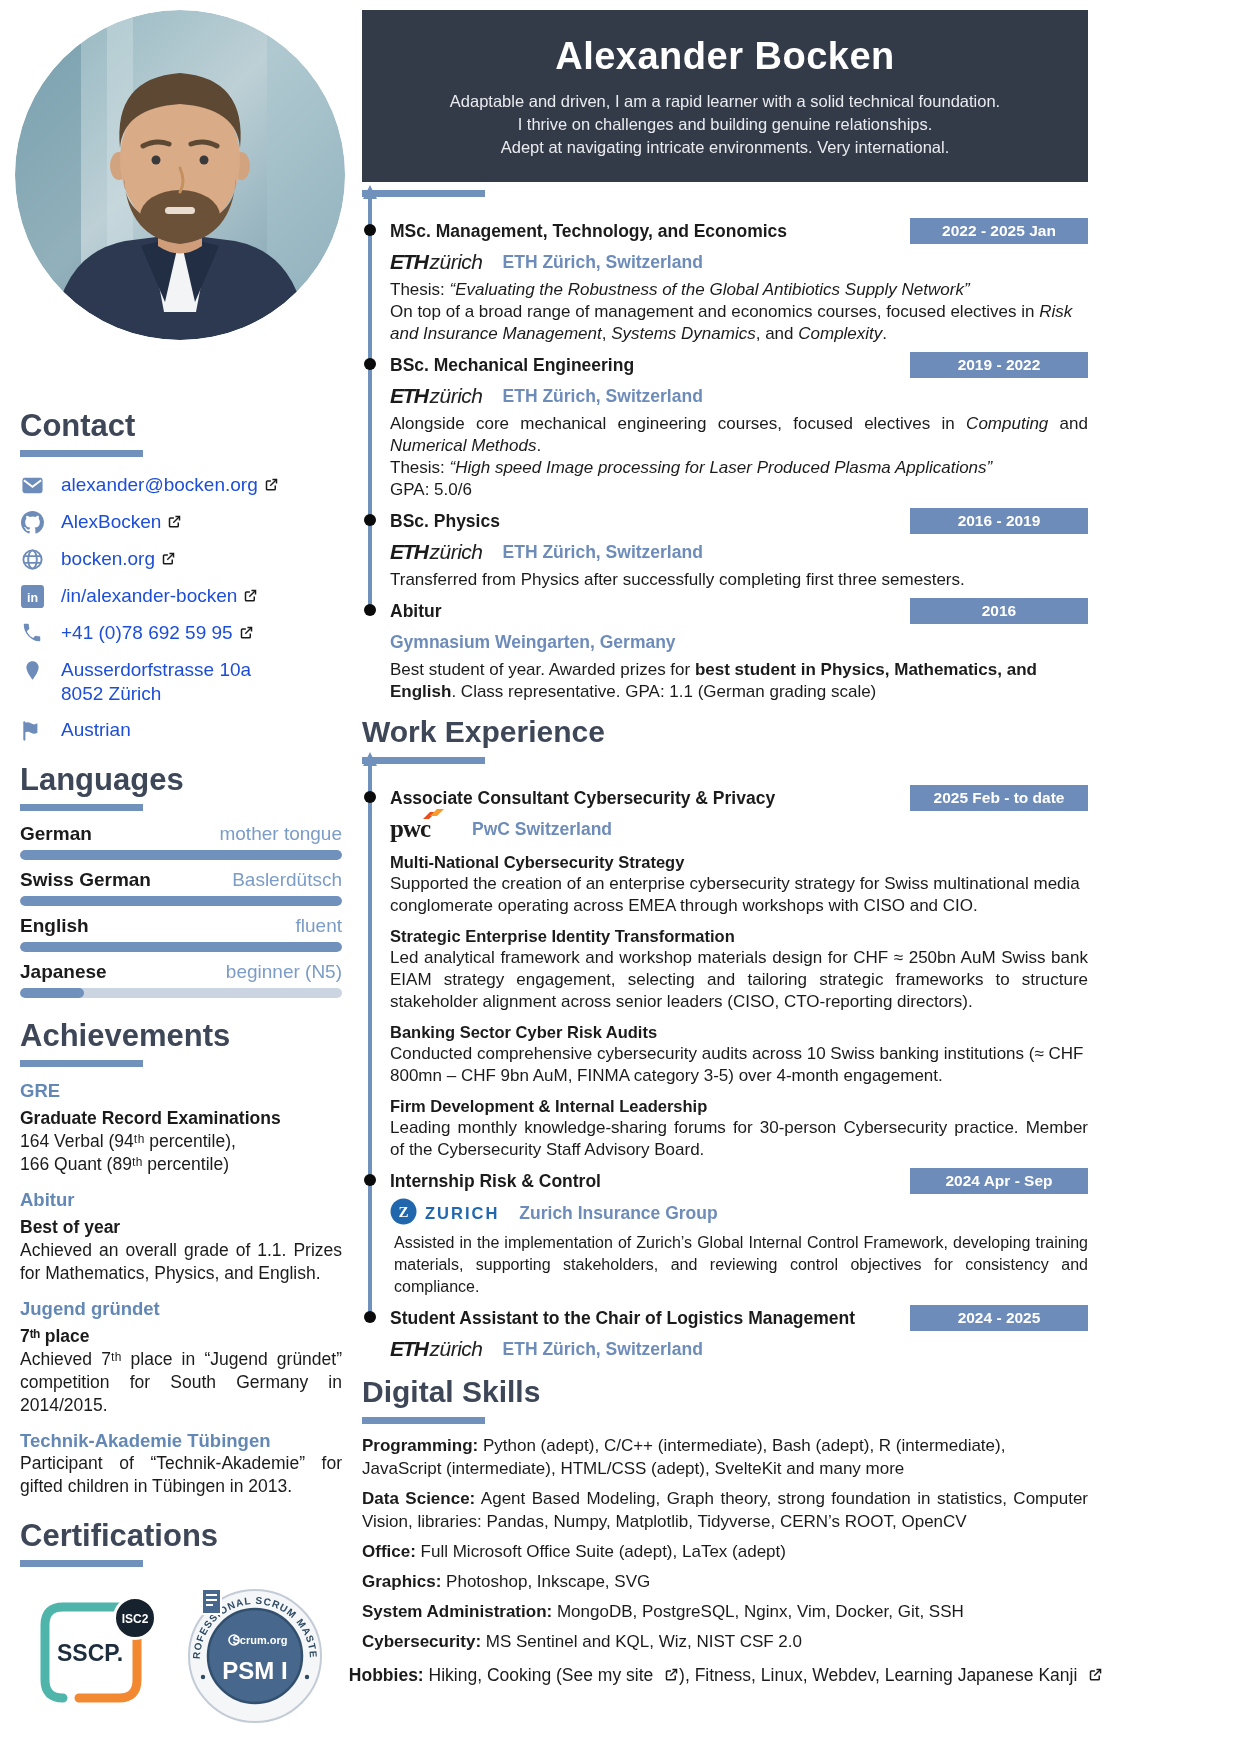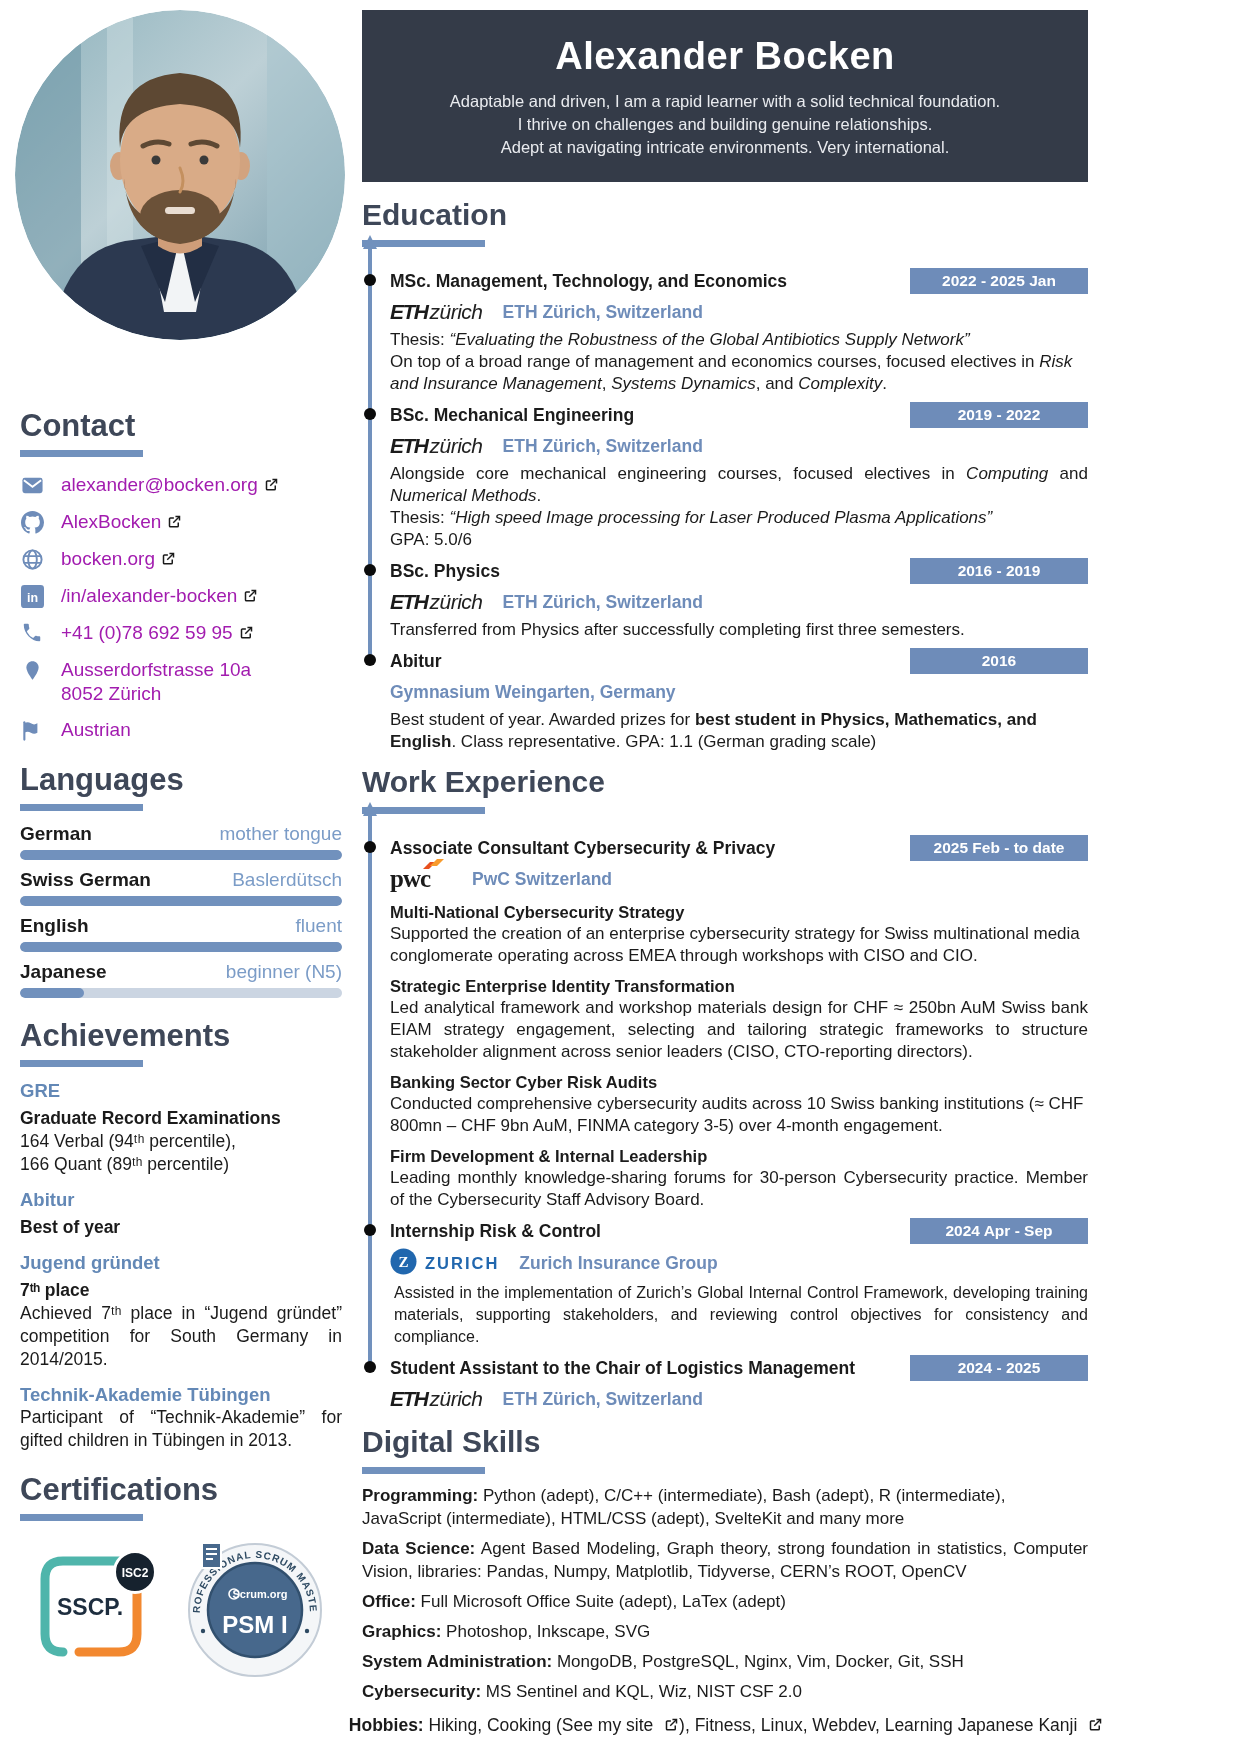--- a/index.html
+++ b/index.html
@@ -9,21 +9,21 @@
   .bd{font-weight:bold}
   
   .sidebar{position:absolute;left:0;top:0;width:360px;padding:10px 18px 0 20px}
   .photo{width:330px;height:330px;border-radius:50%;overflow:hidden;margin-left:-5px;display:block}
   .side-title{font-size:31px;font-weight:bold;color:#3E4758;margin-top:68px;line-height:36px}
   .side-title.tight{margin-top:20px}
   .rule{width:123px;height:7px;background:#7191BD;margin-top:6px}
   .contact-list{list-style:none;margin-top:16px}
   .contact-list li{display:flex;align-items:flex-start;gap:17px;margin-bottom:12px;font-size:19px;line-height:24px}
   .cicon{width:24px;height:24px;flex:none;display:flex;align-items:center;justify-content:center;margin-top:0}
-  .ctext{color:#a21caf}
+  .ctext{color:#1d4ed8}
   .extic{display:inline-block;margin-left:6px;vertical-align:-1px}
   .lang-list{margin-top:12px}
   .lang-item{margin-bottom:9px}
   .lang-row{display:flex;justify-content:space-between;align-items:baseline}
   .lang-name{font-weight:bold;font-size:19px}
   .lang-level{color:#7B9CC7;font-size:19px}
   .lang-bar{height:10px;border-radius:5px;background:#CBD5E2;margin-top:5px;overflow:hidden}
   .lang-fill{height:100%;border-radius:5px;background:#7191BD}
   .ach{margin-top:13px}
   .ach-h{color:#6388B6;font-weight:bold;font-size:18.5px;line-height:22px}
@@ -247,20 +247,21 @@
       <div id="ach-list">
           <div class="ach">
             <div class="ach-h">GRE</div>
             <div class="ach-sub">Graduate Record Examinations</div>
             <div class="ach-line">164 Verbal (94ᵗʰ percentile),</div>
             <div class="ach-line">166 Quant (89ᵗʰ percentile)</div>
           </div>
           <div class="ach">
             <div class="ach-h">Abitur</div>
             <div class="ach-sub">Best of year</div>
+            <div class="ach-line just">Achieved an overall grade of 1.1. Prizes for Mathematics, Physics, and English.</div>
           </div>
           <div class="ach">
             <div class="ach-h">Jugend gründet</div>
             <div class="ach-sub">7ᵗʰ place</div>
             <div class="ach-line just">Achieved 7ᵗʰ place in “Jugend gründet” competition for South Germany in 2014/2015.</div>
           </div>
           <div class="ach">
             <div class="ach-h">Technik-Akademie Tübingen</div>
             <div class="ach-line just">Participant of “Technik-Akademie” for gifted children in Tübingen in 2013.</div>
           </div>
@@ -301,21 +302,20 @@
 
   <main class="main">
     <header class="hero">
       <h1>Alexander Bocken</h1>
       <div class="tagline">Adaptable and driven, I am a rapid learner with a solid technical foundation.</div>
       <div class="tagline">I thrive on challenges and building genuine relationships.</div>
       <div class="tagline">Adept at navigating intricate environments. Very international.</div>
     </header>
 
     <section class="msec">
-      <h2>Education</h2>
       <div class="rule"></div>
       <div class="tl" id="edu-tl">
           <span class="tl-arrow"><svg width="16" height="46" viewBox="0 0 16 46">
               <polygon points="8,0 1,14 15,14" fill="#7191BD"></polygon>
               <rect x="6" y="11" width="4" height="35" fill="#7191BD"></rect>
             </svg></span>
           <div class="entry">
             <span class="dot"></span>
             <div class="ebadge">2022 - 2025 Jan</div>
             <div class="etitle">MSc. Management, Technology, and Economics</div>

